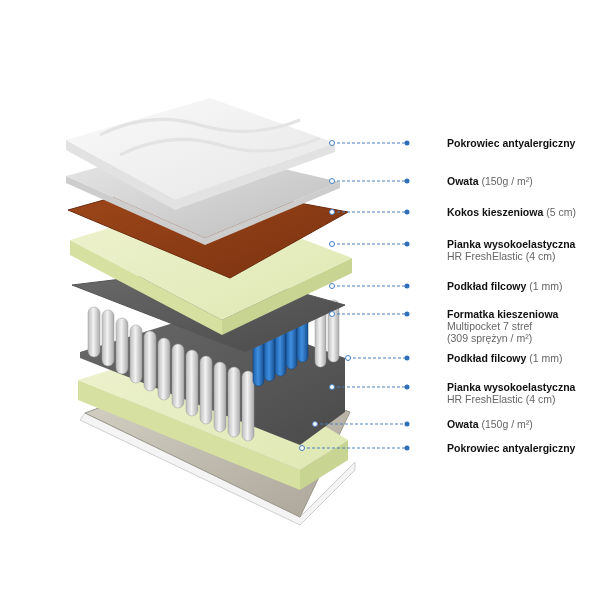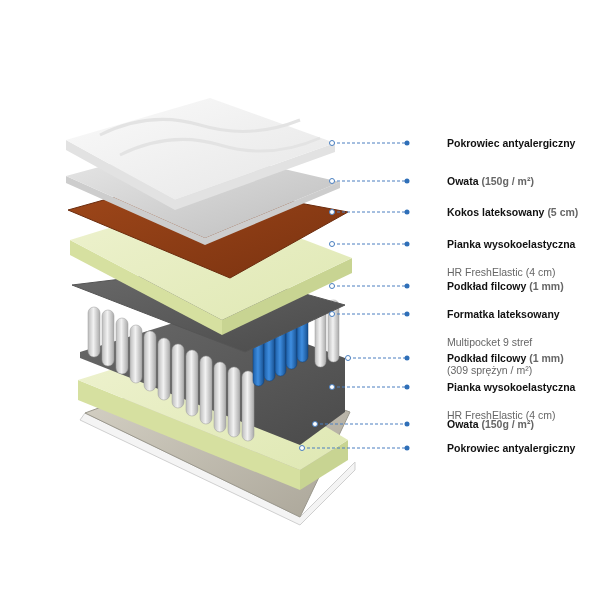--- a/index.html
+++ b/index.html
@@ -1,21 +1,21 @@
 <!DOCTYPE html>
 <html><head>
 <meta charset="utf-8">
 <style>
   html,body{margin:0;padding:0;background:#ffffff;}
   body{width:600px;height:600px;position:relative;overflow:hidden;font-family:"Liberation Sans",sans-serif;}
   #art{position:absolute;left:0;top:0;width:600px;height:600px;}
   .label{position:absolute;left:415px;font-size:10.5px;line-height:12px;color:#222;white-space:nowrap;padding-left:32px;}
   .label .t{font-weight:bold;color:#111;}
-  .label .s{color:#666;font-weight:bold;}
-  .label .sub{display:block;color:#666;margin-top:16px;}
+  .label .s{color:#666;font-weight:normal;}
+  .label .sub{display:block;color:#666;}
 </style>
 </head>
 <body>
 
 <svg id="art" viewBox="0 0 600 600" xmlns="http://www.w3.org/2000/svg">
   <defs>
     <linearGradient id="gWhite" x1="0" y1="0" x2="1" y2="1">
       <stop offset="0" stop-color="#fafafa"></stop>
         <stop offset="1" stop-color="#e6e6e6"></stop>
     </linearGradient>
@@ -156,34 +156,34 @@
 </svg>
 
 <div class="label" style="top:137px">
   <span class="t">Pokrowiec antyalergiczny</span>
 </div>
 <div class="label" style="top:175px">
   <span class="t">Owata</span>
   <span class="s">(150g / m²)</span>
 </div>
 <div class="label" style="top:206px">
-  <span class="t">Kokos lateksowany</span>
+  <span class="t">Kokos kieszeniowa</span>
   <span class="s">(5 cm)</span>
 </div>
 <div class="label" style="top:238px">
   <span class="t">Pianka wysokoelastyczna</span>
   <span class="sub">HR FreshElastic (4 cm)</span>
 </div>
 <div class="label" style="top:280px">
   <span class="t">Podkład filcowy</span>
   <span class="s">(1 mm)</span>
 </div>
 <div class="label" style="top:308px">
-  <span class="t">Formatka lateksowany</span>
-  <span class="sub">Multipocket 9 stref</span>
+  <span class="t">Formatka kieszeniowa</span>
+  <span class="sub">Multipocket 7 stref</span>
   <span class="sub">(309 sprężyn / m²)</span>
 </div>
 <div class="label" style="top:352px">
   <span class="t">Podkład filcowy</span>
   <span class="s">(1 mm)</span>
 </div>
 <div class="label" style="top:381px">
   <span class="t">Pianka wysokoelastyczna</span>
   <span class="sub">HR FreshElastic (4 cm)</span>
 </div>

